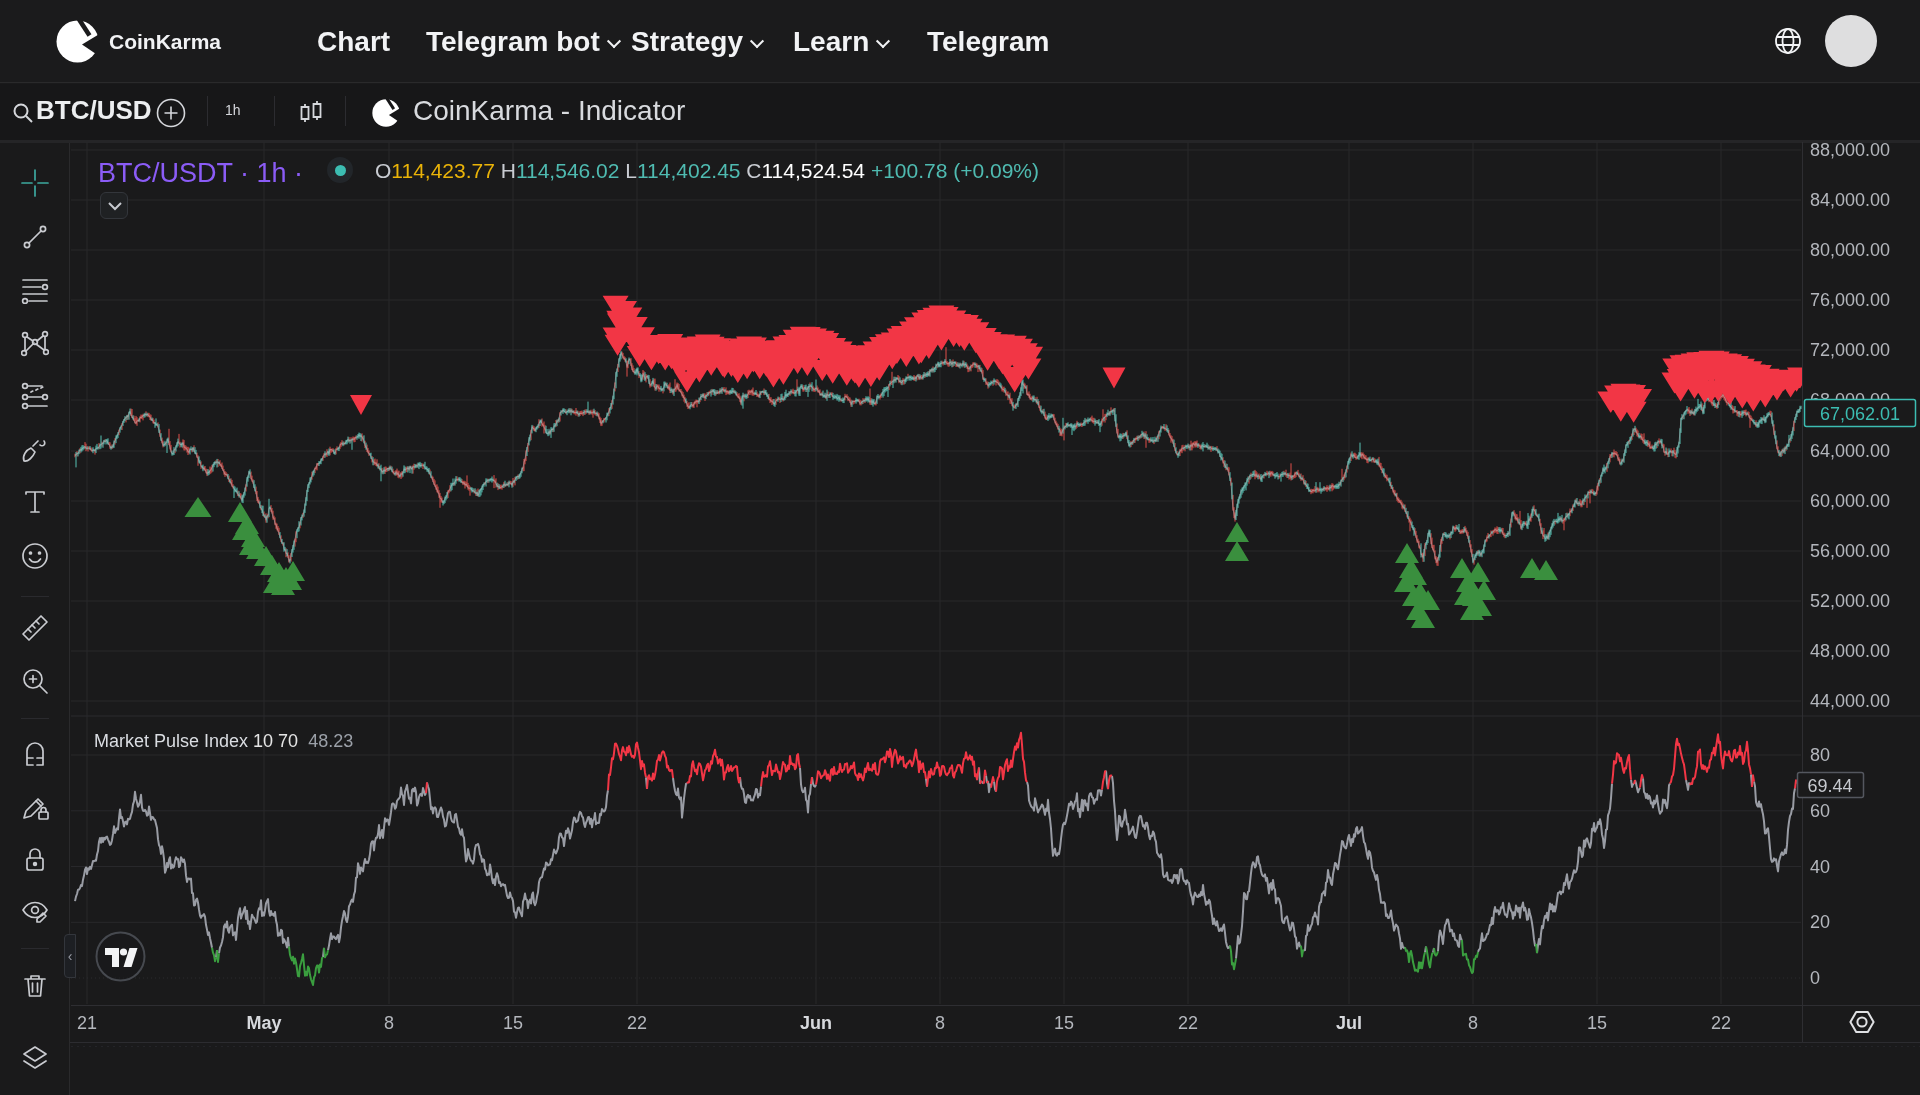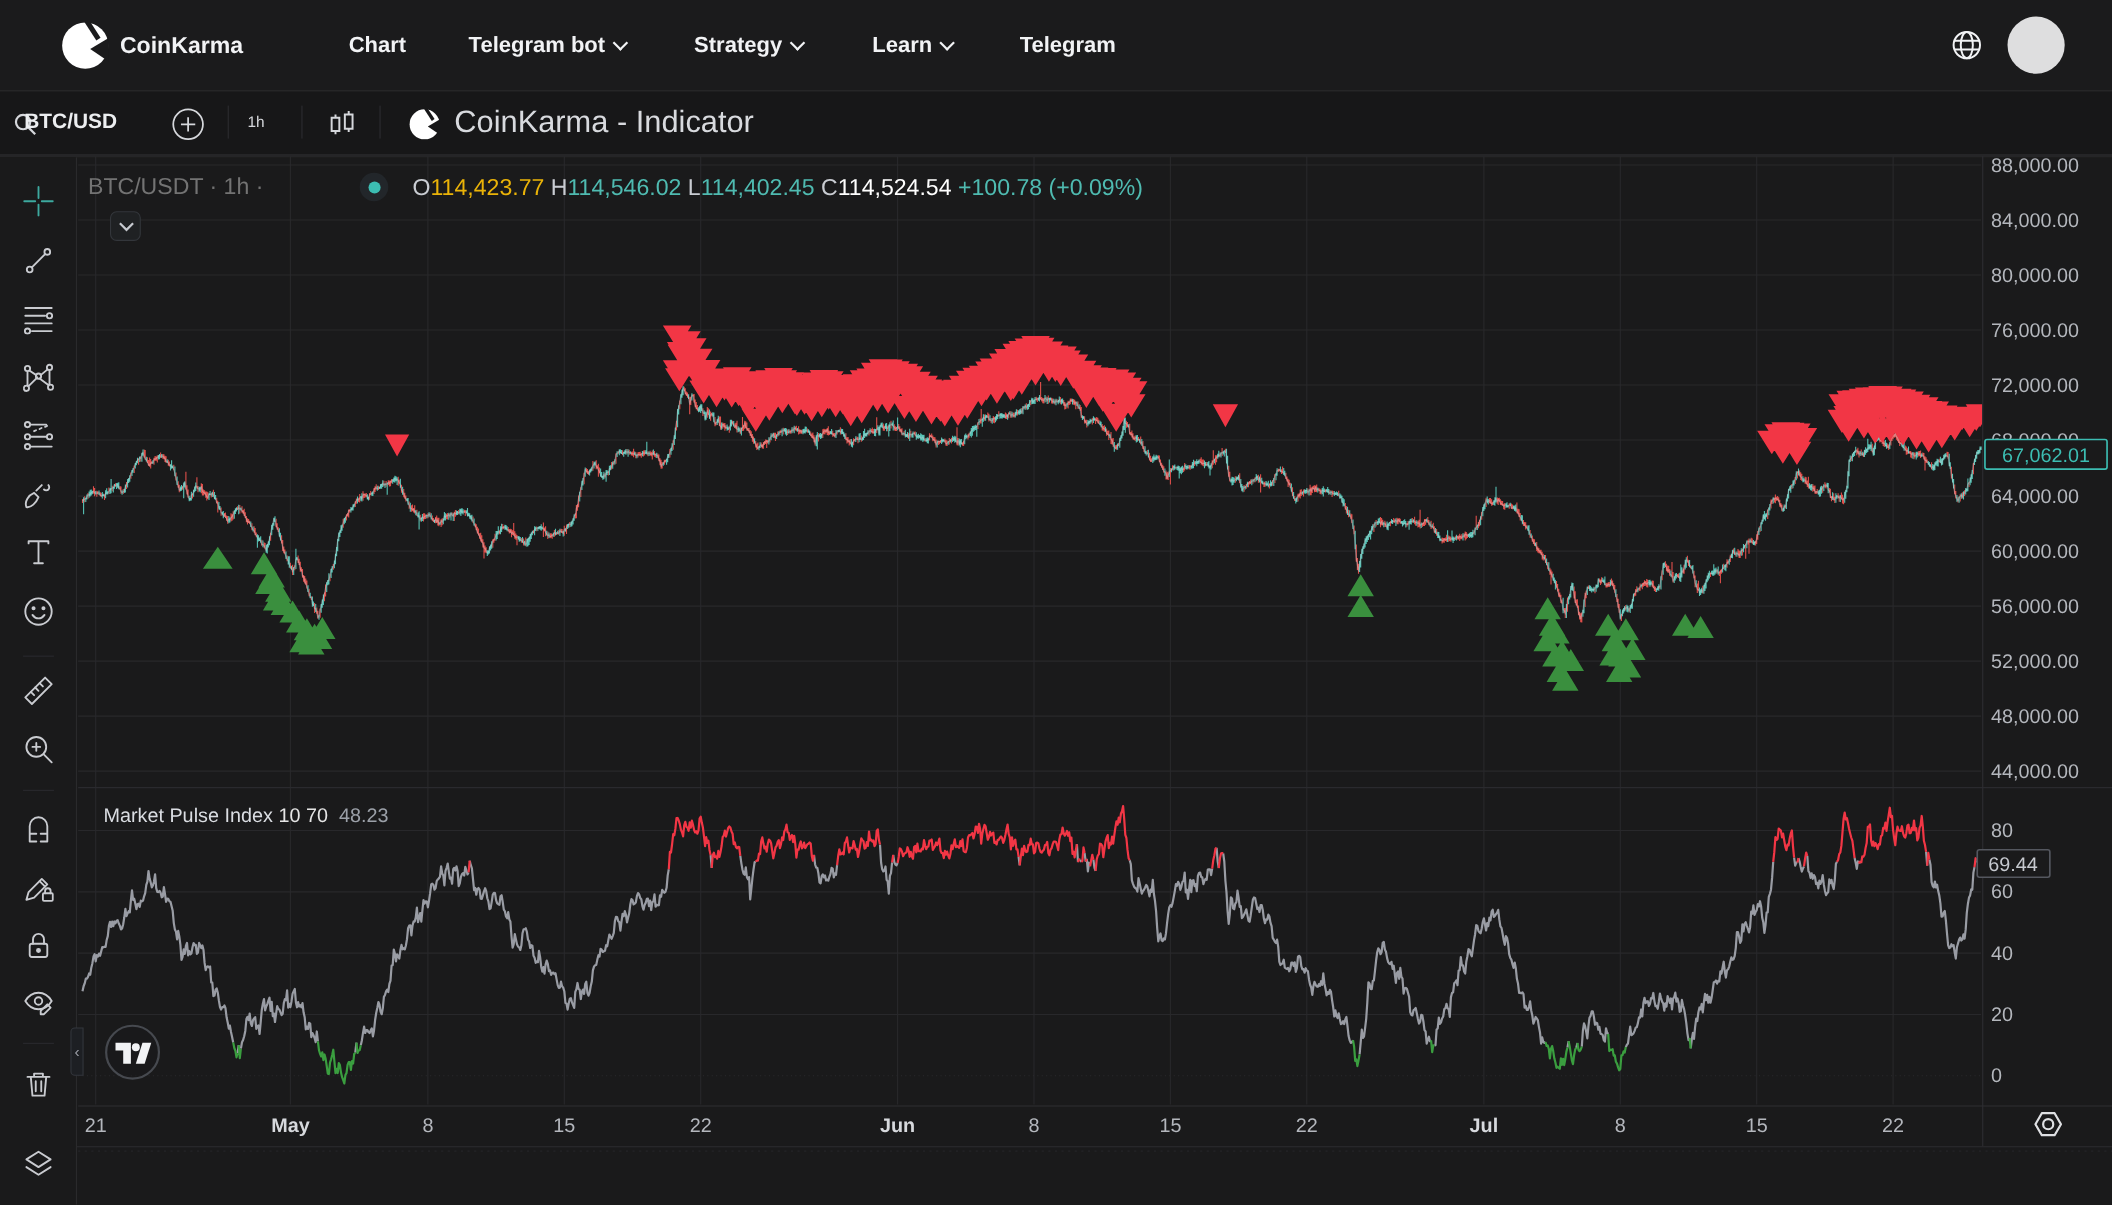--- a/index.html
+++ b/index.html
@@ -2,21 +2,21 @@
 <html><head>
 <meta charset="utf-8">
 <style>
 * { margin:0; padding:0; box-sizing:border-box; }
 html,body { width:1920px; height:1095px; background:#1a1a1b; overflow:hidden;
   font-family:"Liberation Sans", sans-serif; -webkit-font-smoothing:antialiased; }
 .abs { position:absolute; }
 #nav { position:absolute; left:0; top:0; width:1920px; height:83px; background:#1b1b1c; border-bottom:1px solid #2a2a2b; }
 #tbar { position:absolute; left:0; top:84px; width:1920px; height:56px; background:#171718; }
 #rail { position:absolute; left:0; top:143px; width:70px; height:952px; background:#1a1a1b; border-right:1px solid #2a2a2c; }
-.navitem { position:absolute; top:0; height:83px; line-height:83px; color:#f2f3f5; font-size:20px; font-weight:600; }
+.navitem { position:absolute; top:0; height:83px; line-height:83px; color:#f2f3f5; font-size:28px; font-weight:600; }
 .chev { display:inline-block; width:10px; height:10px; border-right:2px solid #f2f3f5; border-bottom:2px solid #f2f3f5; transform:rotate(45deg) translate(-2px,-2px); margin-left:9px; vertical-align:middle; }
 .vsep { position:absolute; top:96px; width:1px; height:30px; background:#2c2c30; }
 </style>
 </head>
 <body>
 <svg width="1920" height="1095" viewBox="0 0 1920 1095" style="position:absolute;left:0;top:0" font-family="Liberation Sans, sans-serif">
 <defs>
       <clipPath id="plot">
         <rect x="71" y="142" width="1731" height="863"></rect>
       </clipPath>
@@ -96,21 +96,21 @@
   <circle cx="14" cy="14" r="12"></circle>
     <ellipse cx="14" cy="14" rx="5.5" ry="12"></ellipse>
     <path d="M2.5 10h23M2.5 18h23"></path>
 </svg>
 <div class="abs" style="left:1825px;top:15px;width:52px;height:52px;border-radius:50%;background:#dededf"></div>
 <div id="tbar"></div>
 <svg class="abs" style="left:12px;top:102px" width="22" height="22" viewBox="0 0 22 22" fill="none" stroke="#d5d7db" stroke-width="2">
     <circle cx="9" cy="9" r="6.5"></circle>
     <path d="M14 14l6 6"></path>
   </svg>
-<div class="abs" style="left:22px;top:83px;height:55px;line-height:55px;color:#eceef0;font-size:19px;font-weight:700">BTC/USD</div>
+<div class="abs" style="left:36px;top:83px;height:55px;line-height:55px;color:#eceef0;font-size:26px;font-weight:700">BTC/USD</div>
 <svg class="abs" style="left:156px;top:98px" width="30" height="30" viewBox="0 0 30 30" fill="none" stroke="#d5d7db" stroke-width="1.6">
     <circle cx="15" cy="15" r="13.5"></circle>
     <path d="M15 8.5v13M8.5 15h13"></path>
   </svg>
 <div class="vsep" style="left:207px"></div>
 <div class="abs" style="left:225px;top:83px;height:55px;line-height:55px;color:#d5d7db;font-size:14px">1h</div>
 <div class="vsep" style="left:274px"></div>
 <svg class="abs" style="left:297px;top:99px" width="28" height="28" viewBox="0 0 28 28" fill="none" stroke="#d5d7db" stroke-width="1.8">
     <path d="M8 5v3M8 20v3M4.5 8h7v12h-7zM20 2v3M20 18v3M16.5 5h7v13h-7z"></path>
   </svg>
@@ -197,21 +197,21 @@
     <path d="M16 21l6-6 3 3-6 6h-3z"></path>
   </svg>
 <svg style="position:absolute;left:21px;top:972px" width="28" height="28" viewBox="0 0 28 28" fill="none" stroke="#c9cbd0" stroke-width="1.7" stroke-linecap="round" stroke-linejoin="round">
     <path d="M4 7h20M10 7V4h8v3M7 7l1.5 17h11L21 7M11.5 11v9M16.5 11v9"></path>
   </svg>
 <svg style="position:absolute;left:21px;top:1044px" width="28" height="28" viewBox="0 0 28 28" fill="none" stroke="#c9cbd0" stroke-width="1.7" stroke-linecap="round" stroke-linejoin="round">
     <path d="M14 3l11 7-11 7L3 10z"></path>
     <path d="M3 17l11 7 11-7"></path>
   </svg>
 <div class="abs" style="left:64px;top:934px;width:12px;height:44px;background:#1d1f23;border:1px solid #33363c;border-radius:4px 0 0 4px;color:#9a9da6;font-size:14px;line-height:42px;text-align:center">‹</div>
-<div class="abs" style="left:80px;top:158px;color:#737373;font-size:21px">BTC/USDT · 1h ·</div>
+<div class="abs" style="left:98px;top:158px;color:#8b5cf6;font-size:27px">BTC/USDT · 1h ·</div>
 <div class="abs" style="left:327px;top:157px;width:26px;height:26px;border-radius:50%;background:#22262a"></div>
 <div class="abs" style="left:335px;top:165px;width:11px;height:11px;border-radius:50%;background:#3cbdb2"></div>
 <div class="abs" style="left:375px;top:159px;font-size:21px;color:#c9ccd2">O<span style="color:#eab308">114,423.77</span> H<span style="color:#4fbbb1">114,546.02</span> L<span style="color:#4fbbb1">114,402.45</span> C<span style="color:#ffffff">114,524.54</span> <span style="color:#4fbbb1">+100.78 (+0.09%)</span></div>
 <div class="abs" style="left:100px;top:192px;width:28px;height:27px;background:#1f2123;border:1px solid #33363b;border-radius:6px">
   <svg style="position:absolute;left:7px;top:8px" width="14" height="10" viewBox="0 0 14 10" fill="none" stroke="#c6c9cf" stroke-width="2">
       <path d="M1 2l6 6 6-6"></path>
     </svg>
 </div>
 <div class="abs" style="left:94px;top:731px;font-size:18px;color:#dadde2">Market Pulse Index <span style="color:#e5e5e5">10 70</span>&nbsp; <span style="color:#9ba0a8">48.23</span></div>
 

